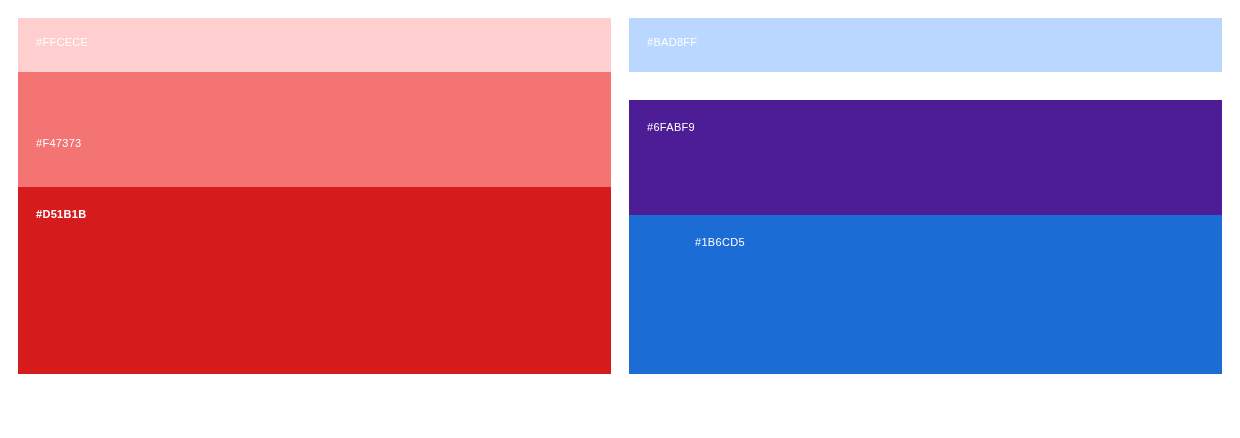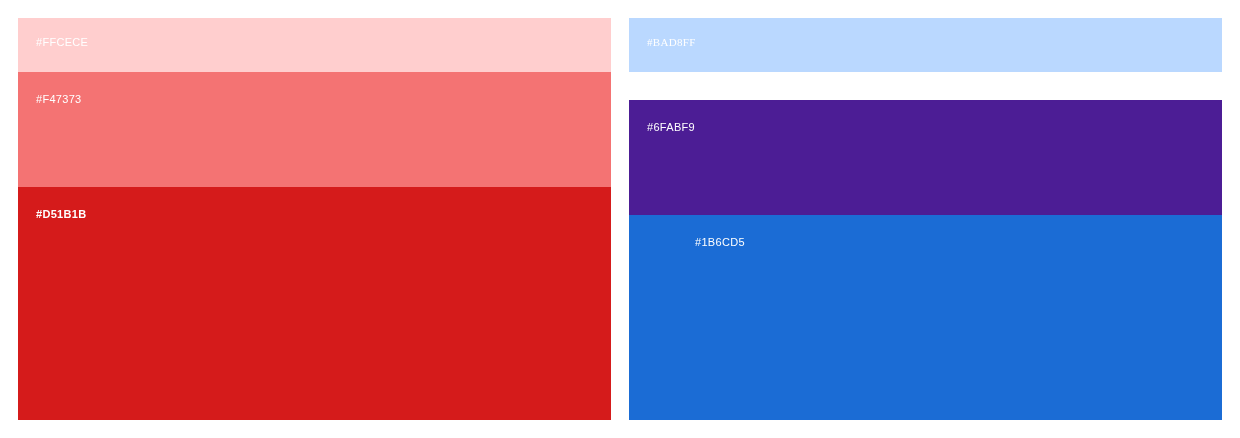--- a/index.html
+++ b/index.html
@@ -20,21 +20,21 @@
     height: 438px;
     box-sizing: border-box;
     display: flex;
     flex-direction: row;
     align-items: flex-start;
     padding: 18px;
     gap: 18px;
   }
   .palette-card {
     width: 593px;
-    height: 402px;
+    height: 356px;
     display: flex;
     flex-direction: column;
     overflow: hidden;
     flex: 0 0 auto;
   }
   .swatch {
     position: relative;
     width: 100%;
     box-sizing: border-box;
     flex: 0 0 auto;
@@ -61,30 +61,30 @@
 </head>
 <body style="background-color: rgb(255, 255, 255);">
 
 <div class="palette-board">
 
   <div class="palette-card">
     <div class="swatch swatch-tint" style="background-color: rgb(255, 206, 206);">
       <span class="swatch-label" style="color: rgb(255, 255, 255);">#FFCECE</span>
     </div>
     <div class="swatch swatch-mid" style="background-color: rgb(244, 115, 115);">
-      <span class="swatch-label" style="color: rgb(255, 255, 255);">#F47373</span>
+      <span class="swatch-label" style="color: rgb(255, 255, 255); margin-top: 44px;">#F47373</span>
     </div>
     <div class="swatch swatch-base" style="background-color: rgb(213, 27, 27); font-weight: bold;">
       <span class="swatch-label" style="color: rgb(255, 255, 255);">#D51B1B</span>
     </div>
   </div>
 
   <div class="palette-card">
     <div class="swatch swatch-tint" style="background-color: rgb(186, 216, 255);">
-      <span class="swatch-label" style="color: rgb(255, 255, 255); font-family: Liberation Serif, serif;">#BAD8FF</span>
+      <span class="swatch-label" style="color: rgb(255, 255, 255);">#BAD8FF</span>
     </div>
     <div class="swatch swatch-mid" style="background-color: #4c1d95; margin-top: 28px;">
       <span class="swatch-label" style="color: rgb(255, 255, 255);">#6FABF9</span>
     </div>
     <div class="swatch swatch-base" style="background-color: rgb(27, 108, 213);">
       <span class="swatch-label" style="color: rgb(255, 255, 255); margin-left: 48px;">#1B6CD5</span>
     </div>
   </div>
 
 </div>

